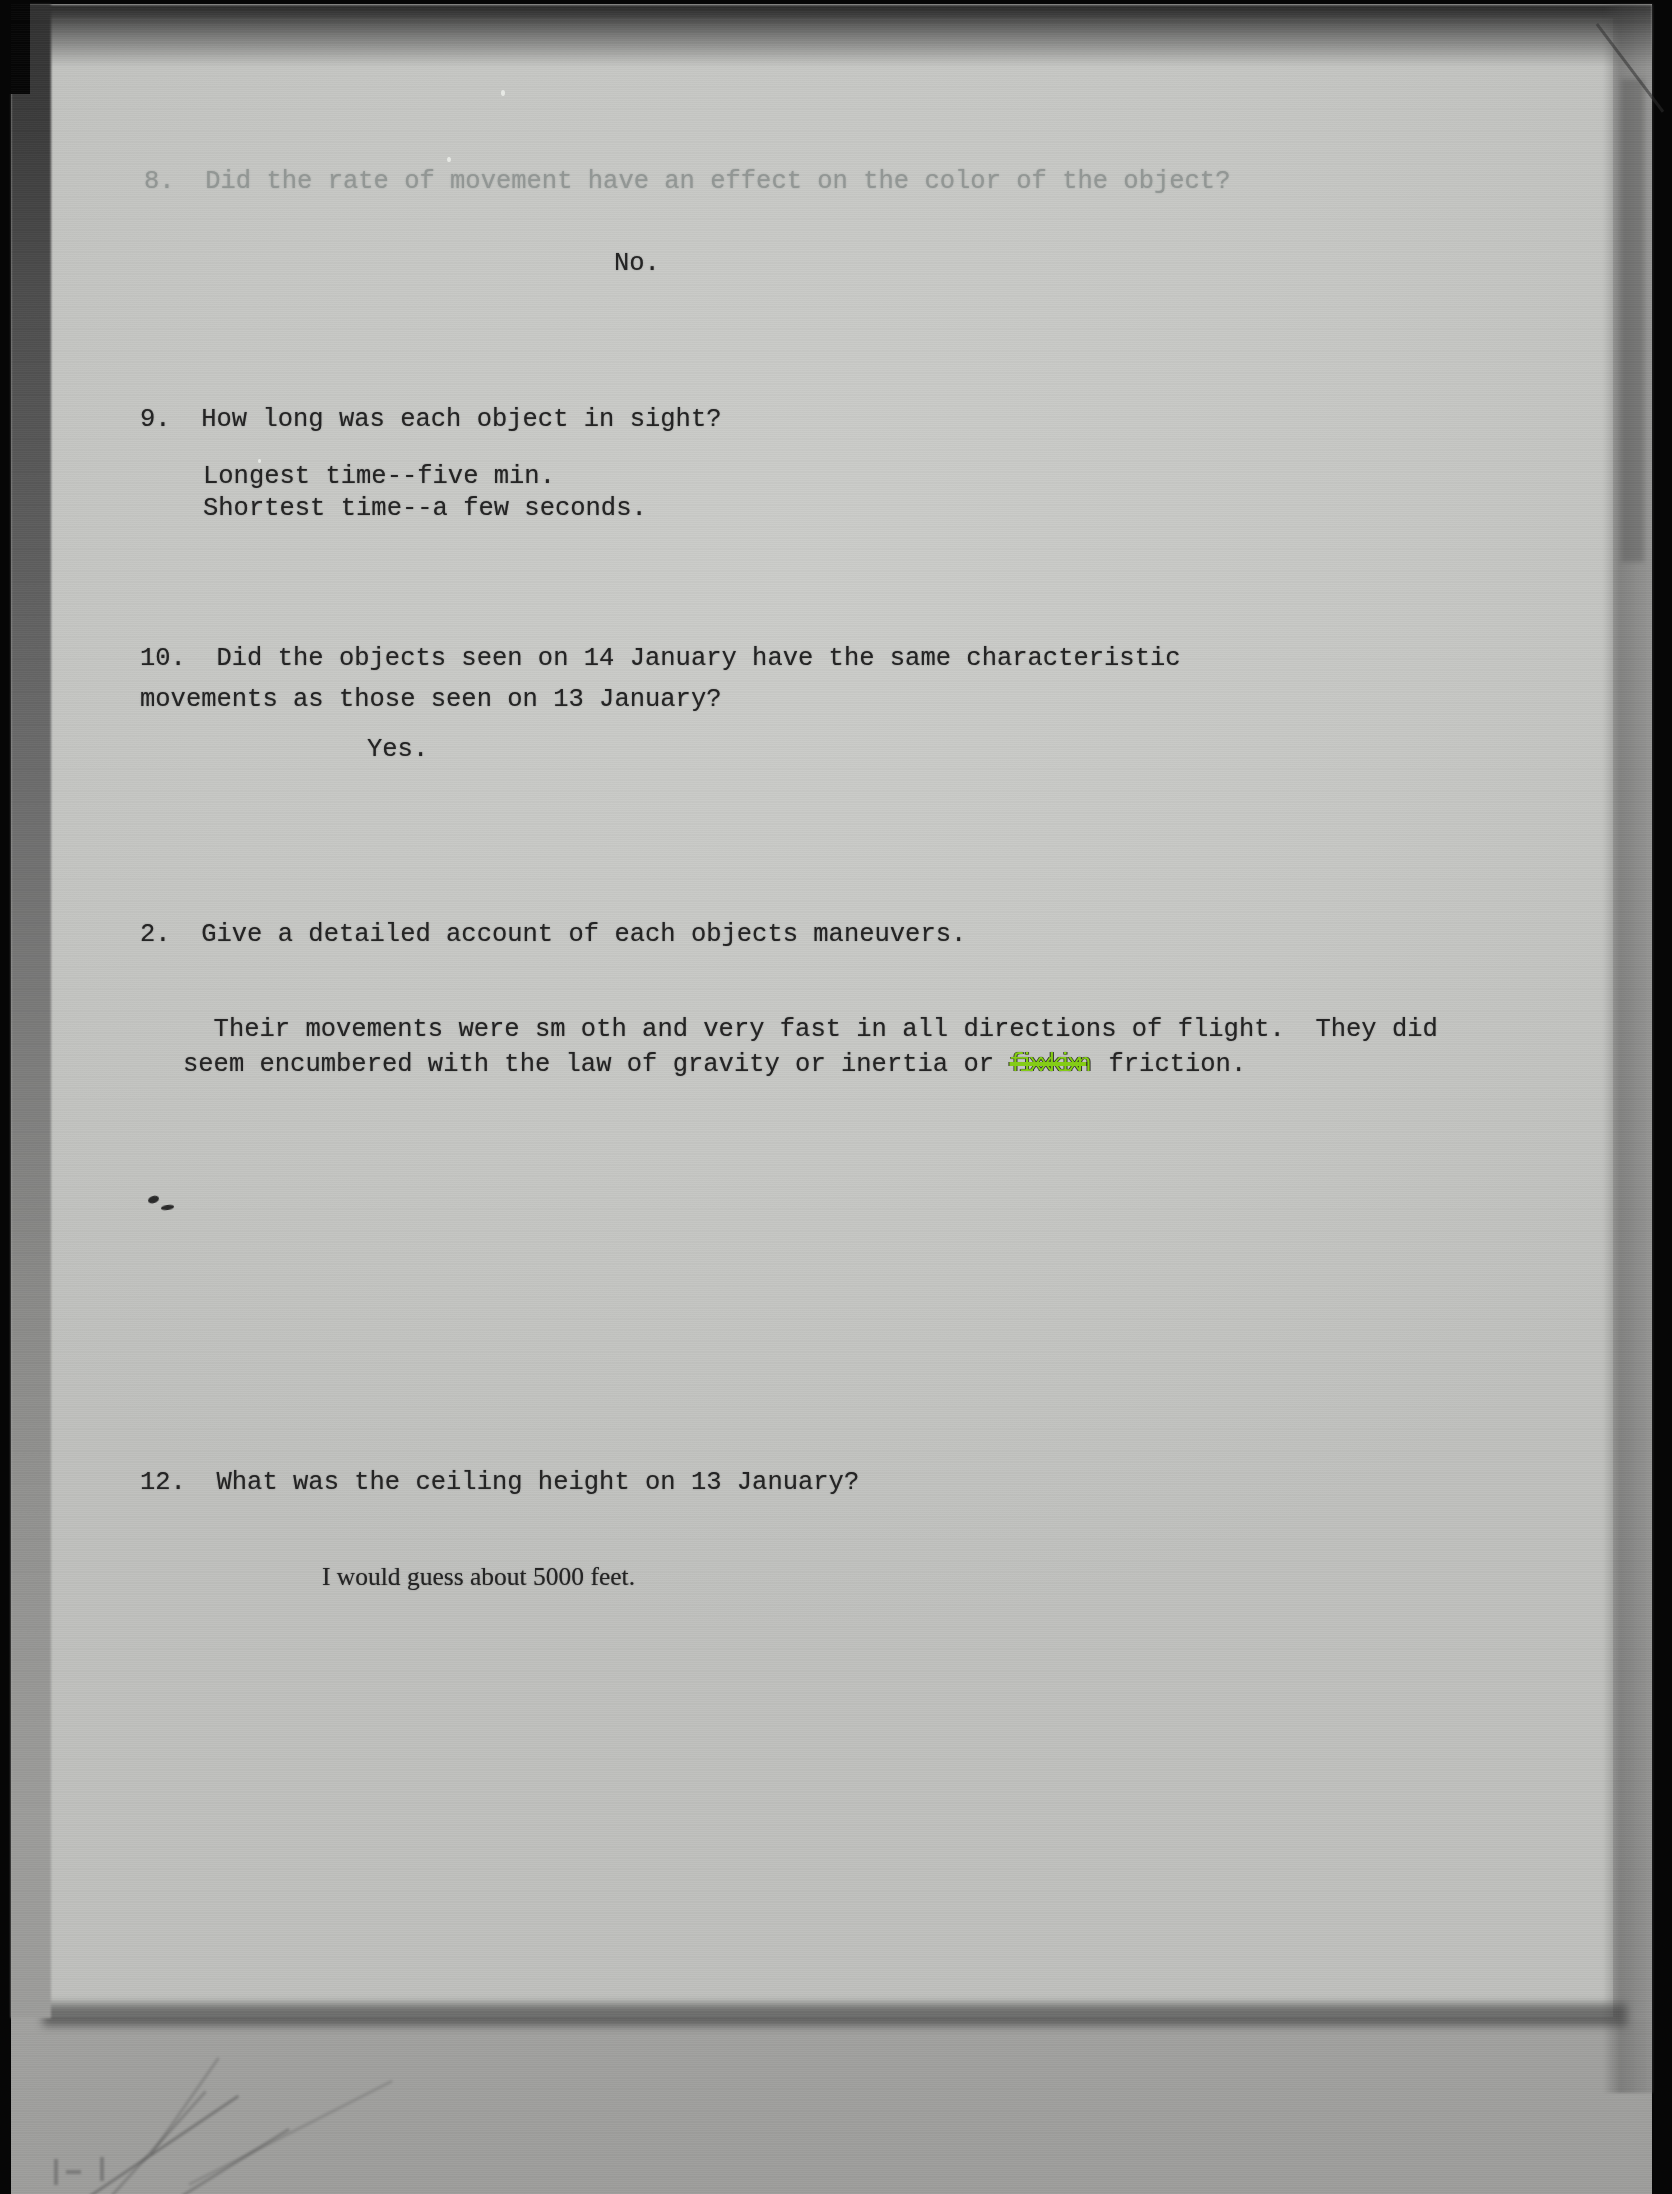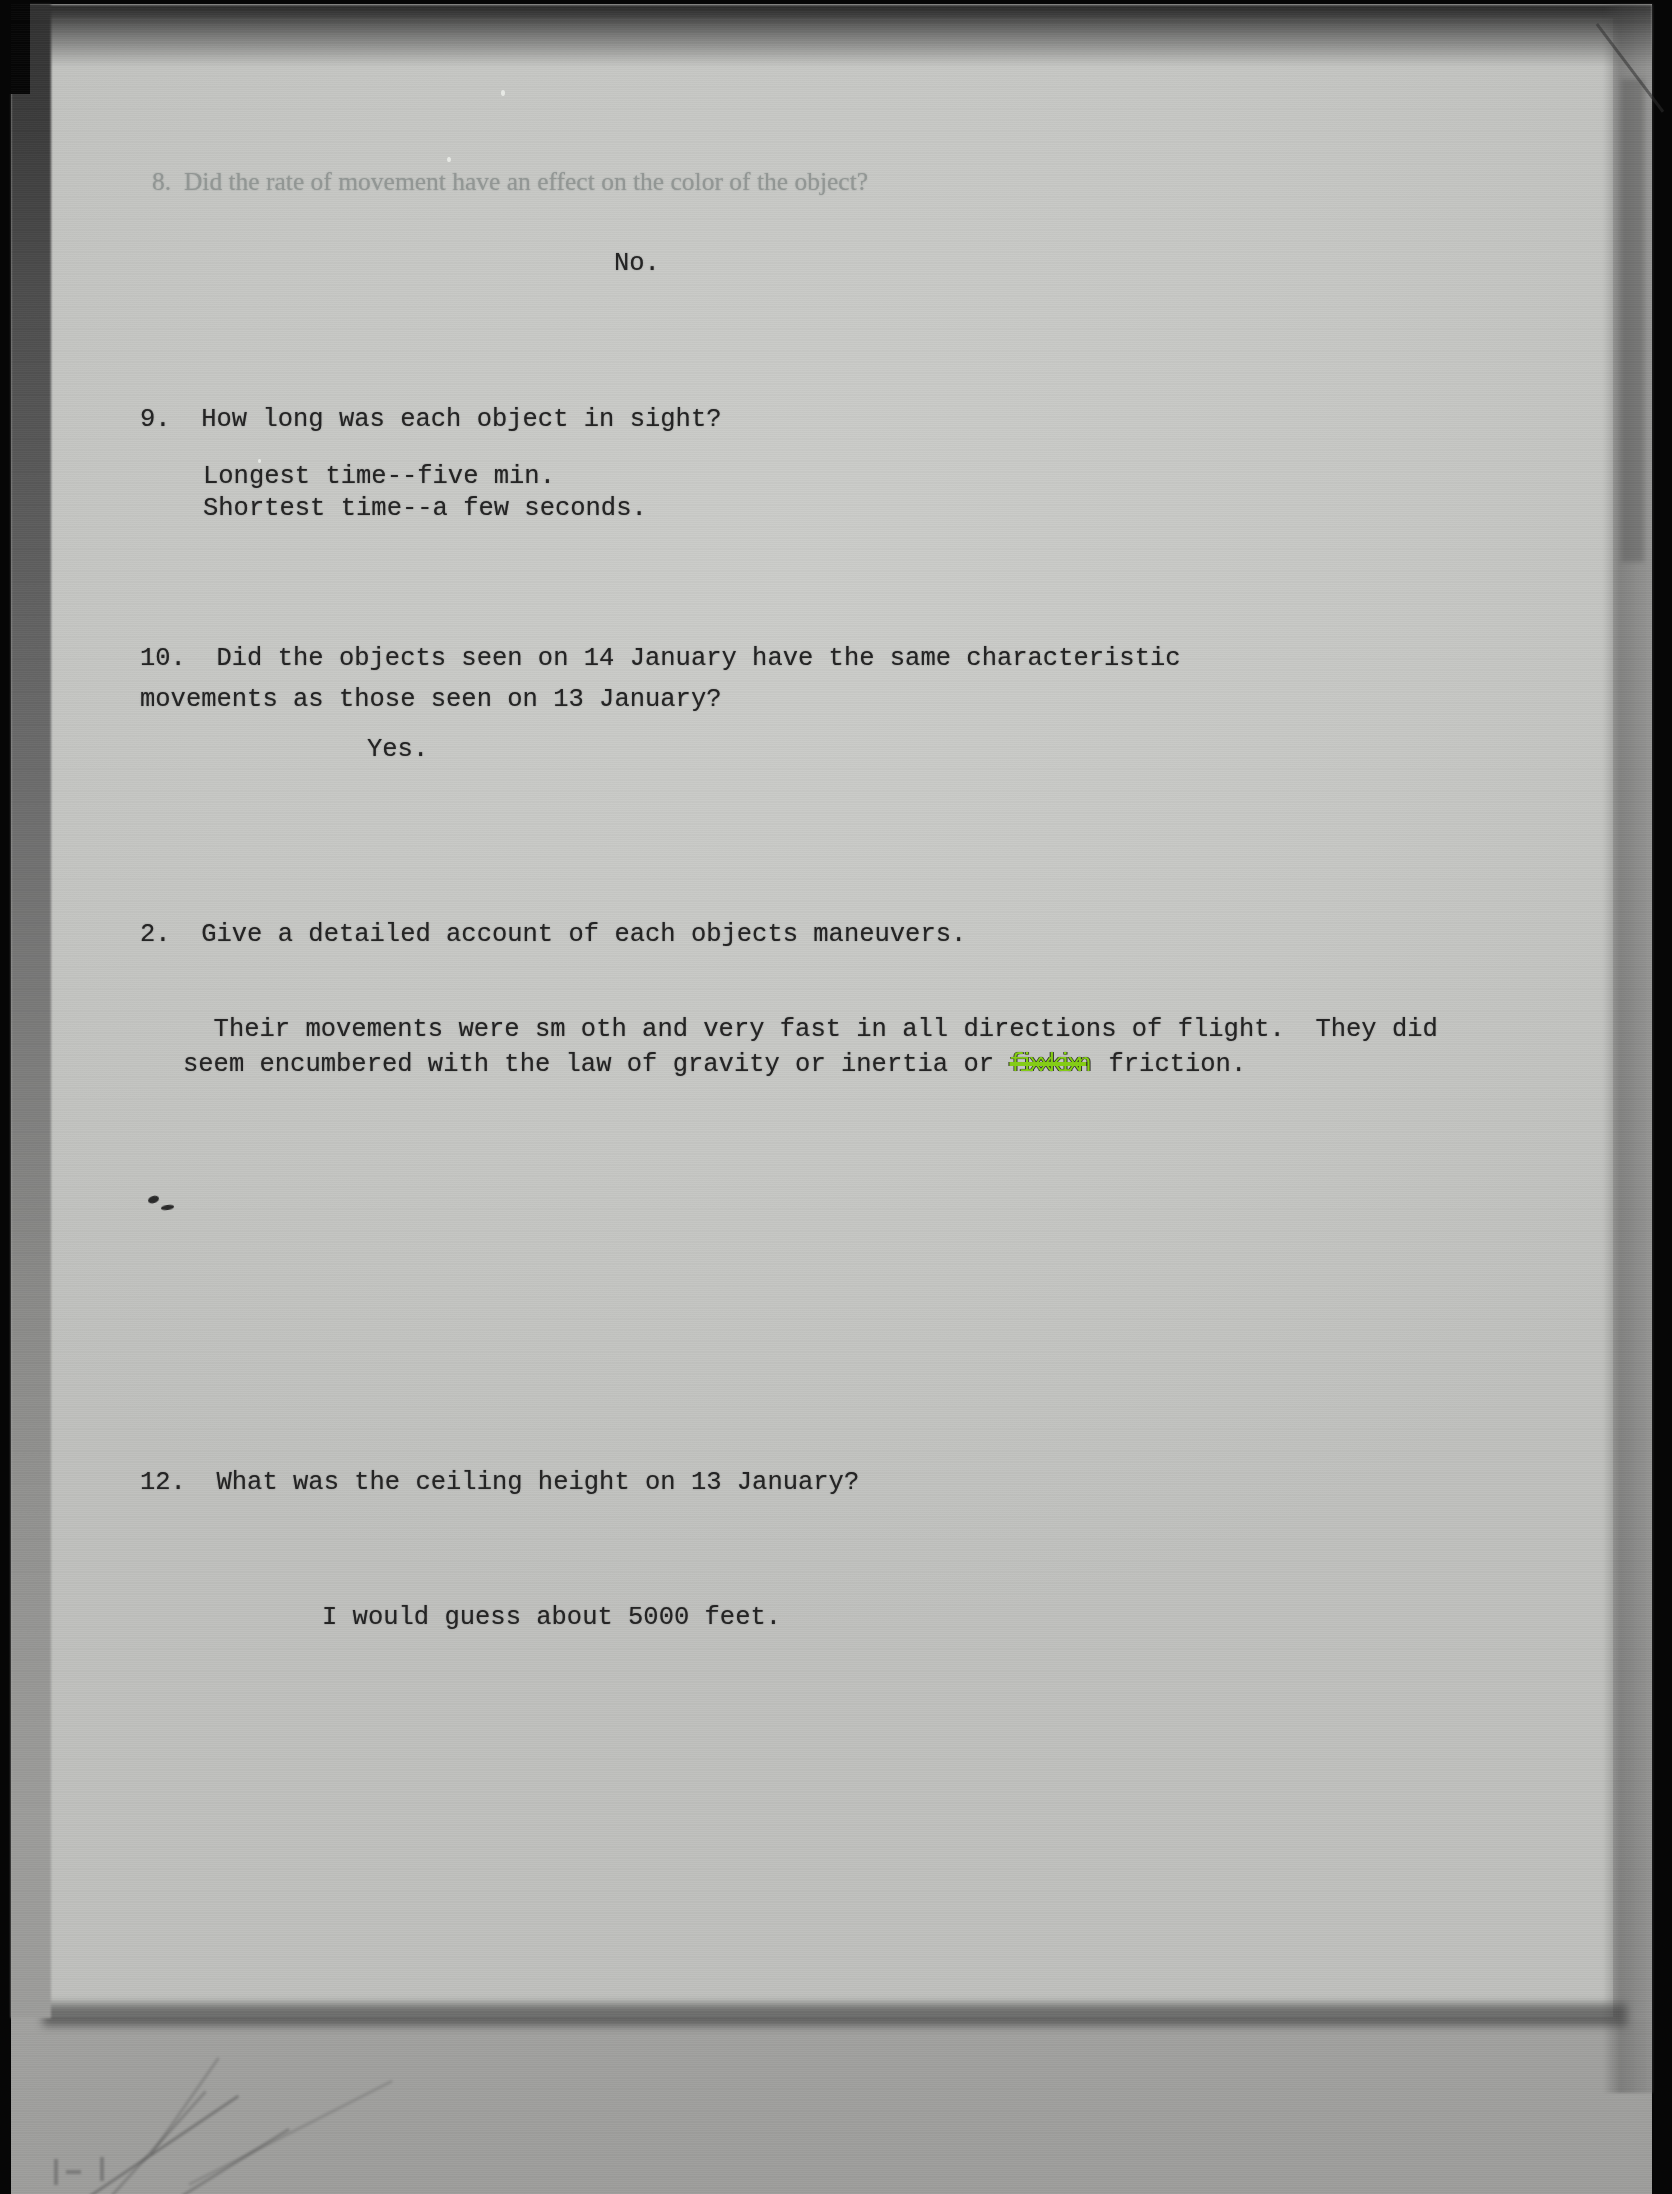--- a/index.html
+++ b/index.html
@@ -111,21 +111,21 @@
 <div class="page"></div>
 <div class="page-bottom-shadow"></div>
 <div class="top-band"></div>
 <div class="left-shade"></div>
 <div class="corner-black-tl"></div>
 <div class="right-shade"></div>
 <div class="right-inner-band"></div>
 <div class="diag-line"></div>
 <div class="photo-scanlines"></div>
 
-<div class="tw faint" style="left:152px; top:166px;font-family:Liberation Serif, serif;">8.  Did the rate of movement have an effect on the color of the object?</div>
+<div class="tw faint" style="left:144px; top:166px;">8.  Did the rate of movement have an effect on the color of the object?</div>
 
 <div class="tw" style="left:614px; top:248px;">No.</div>
 
 <div class="tw" style="left:140px; top:404px;">9.  How long was each object in sight?</div>
 
 <div class="tw lh72" style="left:203px; top:461px;">Longest time--five min.
 Shortest time--a few seconds.</div>
 
 <div class="tw lh92" style="left:133px; top:638px;">10.  Did the objects seen on 14 January have the same characteristic
 movements as those seen on 13 January?</div>
@@ -134,21 +134,21 @@
 
 <div class="tw" style="left:140px; top:919px;">2.  Give a detailed account of each objects maneuvers.</div>
 
 <div class="tw lh80" style="left:183px; top:977px;">
   <span>Their movements were sm oth and very fast in all directions of flight.  They did
 seem encumbered with the law of gravity or inertia or </span><span class="struck">fixxkixn</span><span> friction.</span>
 </div>
 
 <div class="tw" style="left:140px; top:1467px;text-align:center;">12.  What was the ceiling height on 13 January?</div>
 
-<div class="tw" style="left:322px; top:1602px;">I would guess about 5000 feet.</div>
+<div class="tw" style="left:322px; top:1561px;font-family:Liberation Serif, serif;">I would guess about 5000 feet.</div>
 
 <div class="smudge" style="left:148px; top:1196px; width:11.4px; height:7px; transform:rotate(-18deg);"></div>
 <div class="smudge" style="left:161px; top:1205px; width:13px; height:4.8px; transform:rotate(-8deg);"></div>
 
 <div class="crease" style="left:42px; top:2227px; width:237px; transform:rotate(-34deg);"></div>
 <div class="crease" style="left:66px; top:2267px; width:263px; transform:rotate(-32deg); opacity:0.8;"></div>
 <div class="crease" style="left:112px; top:2194px; width:140px; transform:rotate(-48deg); opacity:0.7;"></div>
 <div class="crease" style="left:151px; top:2153px; width:118px; transform:rotate(-55deg); opacity:0.6;"></div>
 <div class="crease" style="left:189px; top:2183px; width:228px; transform:rotate(-27deg); opacity:0.5;"></div>
 <div class="mark" style="left:54px; top:2159px; width:4.4px; height:26px;"></div>

